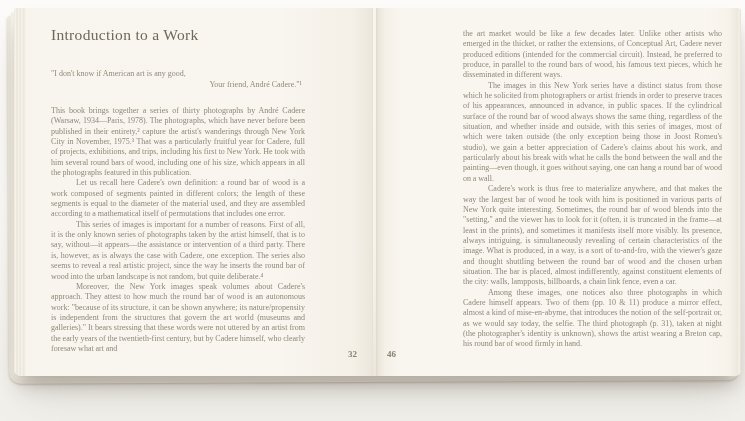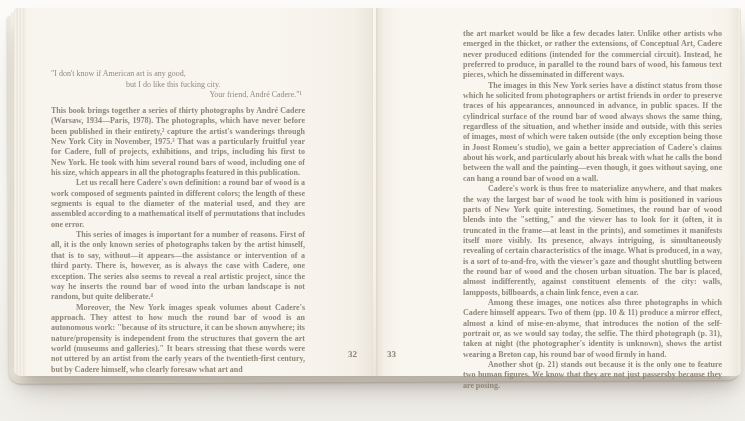--- a/index.html
+++ b/index.html
@@ -74,21 +74,20 @@
   .epi-line-3 { text-align: right; padding-right: 3px; }
 
   .text-block { position: absolute; }
   .text-left  { left: 37px; top: 98px; width: 254px; }
   .text-right { left: 88px; top: 21px;  width: 259px; }
 
   .text-block p {
     margin: 0; text-indent: 25px; text-align: justify;
     font-size: 8px; line-height: 10.35px; color: #8f8779;
     word-spacing: -0.2px;
-    font-weight: bold;
   }
   .text-block p:first-child { text-indent: 0; }
 
   .page-number {
     position: absolute; top: 341px;
     font-size: 9px; color: #8a8275; font-weight: bold;
   }
   .pn-left  { left: 334px; }
   .pn-right { left: 12px; }
 </style>
@@ -97,45 +96,44 @@
 
 <div class="scene">
   <div class="book">
 
     <div class="stack-deep"></div>
     <div class="stack-mid"></div>
 
     <div class="spread">
 
       <div class="page page-left">
+        <div class="page-title">Introduction to a Work</div>
 
         <div class="epigraph">
           <div class="epi-line-1">"I don't know if American art is any good,</div>
-          <div class="epi-line-2">but I do like this fucking city.</div>
           <div class="epi-line-3">Your friend, André Cadere."¹</div>
         </div>
 
         <div class="text-block text-left">
             <p>This book brings together a series of thirty photographs by André Cadere (Warsaw, 1934—Paris, 1978). The photographs, which have never before been published in their entirety,² capture the artist's wanderings through New York City in November, 1975.³ That was a particularly fruitful year for Cadere, full of projects, exhibitions, and trips, including his first to New York. He took with him several round bars of wood, including one of his size, which appears in all the photographs featured in this publication.</p>
             <p>Let us recall here Cadere's own definition: a round bar of wood is a work composed of segments painted in different colors; the length of these segments is equal to the diameter of the material used, and they are assembled according to a mathematical itself of permutations that includes one error.</p>
             <p>This series of images is important for a number of reasons. First of all, it is the only known series of photographs taken by the artist himself, that is to say, without—it appears—the assistance or intervention of a third party. There is, however, as is always the case with Cadere, one exception. The series also seems to reveal a real artistic project, since the way he inserts the round bar of wood into the urban landscape is not random, but quite deliberate.⁴</p>
             <p>Moreover, the New York images speak volumes about Cadere's approach. They attest to how much the round bar of wood is an autonomous work: "because of its structure, it can be shown anywhere; its nature/propensity is independent from the structures that govern the art world (museums and galleries)." It bears stressing that these words were not uttered by an artist from the early years of the twentieth-first century, but by Cadere himself, who clearly foresaw what art and</p>
           </div>
 
         <div class="page-number pn-left">32</div>
       </div>
 
       <div class="page page-right">
         <div class="text-block text-right">
             <p>the art market would be like a few decades later. Unlike other artists who emerged in the thicket, or rather the extensions, of Conceptual Art, Cadere never produced editions (intended for the commercial circuit). Instead, he preferred to produce, in parallel to the round bars of wood, his famous text pieces, which he disseminated in different ways.</p>
             <p>The images in this New York series have a distinct status from those which he solicited from photographers or artist friends in order to preserve traces of his appearances, announced in advance, in public spaces. If the cylindrical surface of the round bar of wood always shows the same thing, regardless of the situation, and whether inside and outside, with this series of images, most of which were taken outside (the only exception being those in Joost Romeu's studio), we gain a better appreciation of Cadere's claims about his work, and particularly about his break with what he calls the bond between the wall and the painting—even though, it goes without saying, one can hang a round bar of wood on a wall.</p>
             <p>Cadere's work is thus free to materialize anywhere, and that makes the way the largest bar of wood he took with him is positioned in various parts of New York quite interesting. Sometimes, the round bar of wood blends into the "setting," and the viewer has to look for it (often, it is truncated in the frame—at least in the prints), and sometimes it manifests itself more visibly. Its presence, always intriguing, is simultaneously revealing of certain characteristics of the image. What is produced, in a way, is a sort of to-and-fro, with the viewer's gaze and thought shuttling between the round bar of wood and the chosen urban situation. The bar is placed, almost indifferently, against constituent elements of the city: walls, lampposts, billboards, a chain link fence, even a car.</p>
             <p>Among these images, one notices also three photographs in which Cadere himself appears. Two of them (pp. 10 &amp; 11) produce a mirror effect, almost a kind of mise-en-abyme, that introduces the notion of the self-portrait or, as we would say today, the selfie. The third photograph (p. 31), taken at night (the photographer's identity is unknown), shows the artist wearing a Breton cap, his round bar of wood firmly in hand.</p>
-            <p>Another shot (p. 21) stands out because it is the only one to feature two human figures. We know that they are not just passersby because they are posing.</p>
           </div>
 
-        <div class="page-number pn-right">33</div>
+        <div class="page-number pn-right">46</div>
       </div>
 
       <div class="gutter-highlight"></div>
     </div>
   </div>
 </div>
 
 </body></html>

